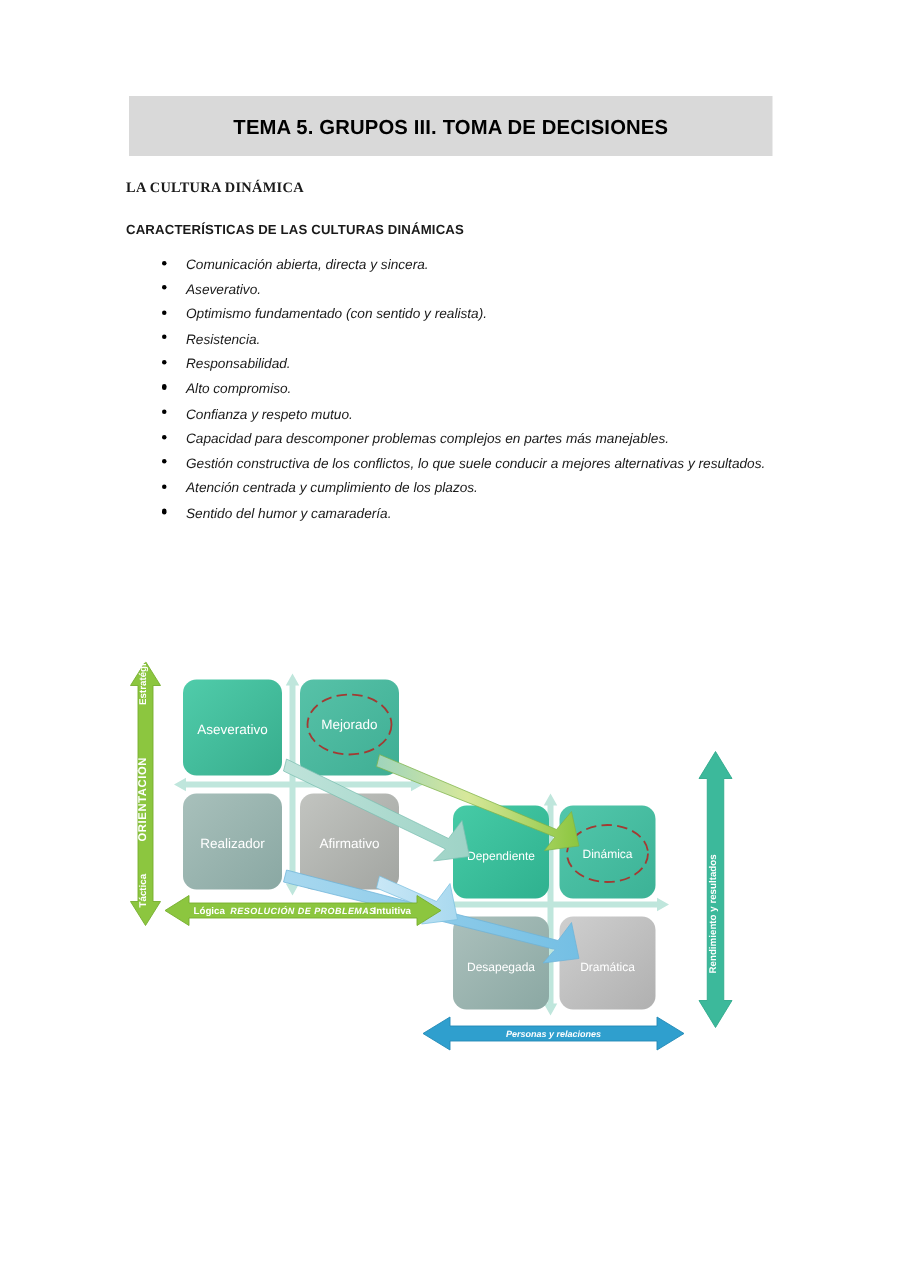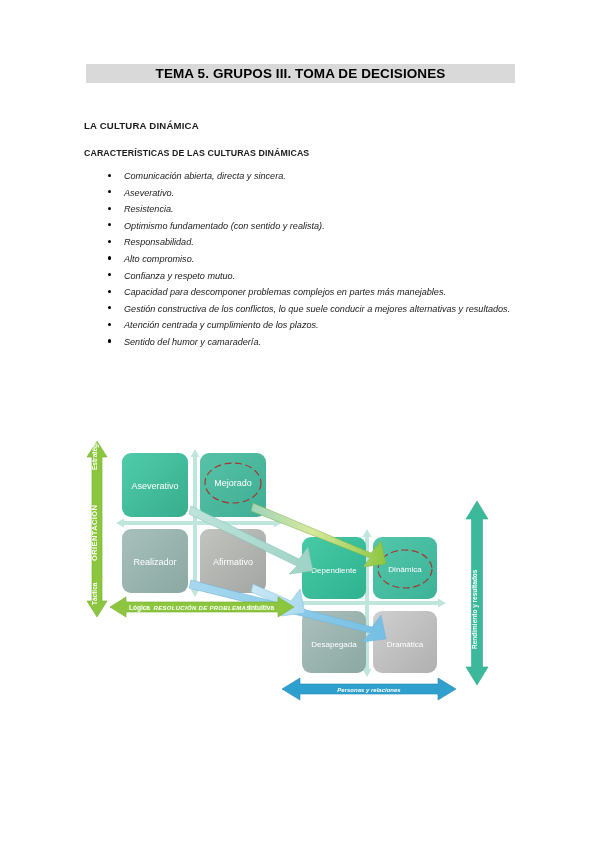--- a/index.html
+++ b/index.html
@@ -15,21 +15,21 @@
     color: #1a1a1a;
     overflow: hidden;
   }
 
   
   .title-band {
     position: absolute;
     left: 86px;
     top: 64px;
     width: 429px;
-    height: 19px;
+    height: 40px;
     background: #d9d9d9;
     display: flex;
     align-items: center;
     justify-content: center;
   }
   .title-band .title-text {
     font-size: 13.5px;
     font-weight: bold;
     letter-spacing: 0.1px;
     color: #000000;
@@ -37,20 +37,21 @@
   }
 
   
   .heading-1 {
     position: absolute;
     left: 84px;
     top: 120px;
     font-size: 9.6px;
     font-weight: bold;
     letter-spacing: 0.2px;
+    font-family: Liberation Serif, serif;
   }
   .heading-2 {
     position: absolute;
     left: 84px;
     top: 148px;
     font-size: 8.8px;
     font-weight: bold;
     letter-spacing: 0.1px;
   }
 
@@ -107,25 +108,25 @@
     <li>
       <span class="bullet-dot"></span>
       <span class="bullet-text">Comunicación abierta, directa y sincera.</span>
     </li>
     <li>
       <span class="bullet-dot"></span>
       <span class="bullet-text">Aseverativo.</span>
     </li>
     <li>
       <span class="bullet-dot"></span>
+      <span class="bullet-text">Optimismo fundamentado (con sentido y realista).</span>
+    </li>
+    <li>
+      <span class="bullet-dot"></span>
       <span class="bullet-text">Resistencia.</span>
-    </li>
-    <li>
-      <span class="bullet-dot"></span>
-      <span class="bullet-text">Optimismo fundamentado (con sentido y realista).</span>
     </li>
     <li>
       <span class="bullet-dot"></span>
       <span class="bullet-text">Responsabilidad.</span>
     </li>
     <li>
       <span class="bullet-dot"></span>
       <span class="bullet-text">Alto compromiso.</span>
     </li>
     <li>

